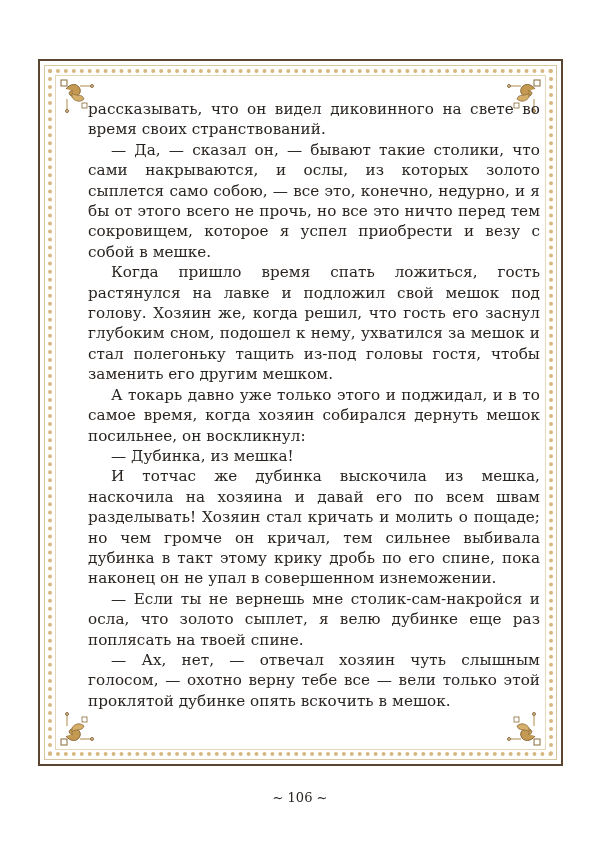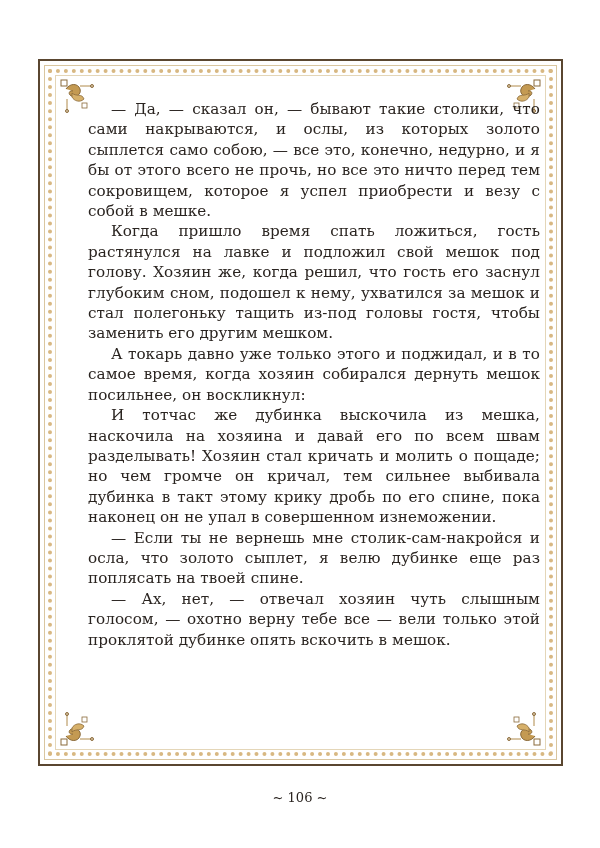--- a/index.html
+++ b/index.html
@@ -89,21 +89,23 @@
     <path d="M12 14 C16 18,22 14,24 20 C20 24,14 22,12 18Z" fill="#d6b06a" stroke="#8a6a3a" stroke-width="0.8"></path>
     <line x1="20" y1="7" x2="33" y2="7" stroke="#b08a4a" stroke-width="1"></line>
     <circle cx="32" cy="7" r="1.5" fill="none" stroke="#8a6a3a"></circle>
     <line x1="7" y1="20" x2="7" y2="33" stroke="#b08a4a" stroke-width="1"></line>
     <circle cx="7" cy="32" r="1.5" fill="none" stroke="#8a6a3a"></circle>
     <rect x="22" y="24" width="5" height="5" fill="none" stroke="#8a6a3a" stroke-width="0.8"></rect>
   </svg>
 </div>
 
 <div class="text-block">
+  <p class="noind">рассказывать, что он видел диковинного на свете во время своих странствований.</p>
   <p class="indent">— Да, — сказал он, — бывают такие столики, что сами накрываются, и ослы, из которых золото сыплется само собою, — все это, конечно, недурно, и я бы от этого всего не прочь, но все это ничто перед тем сокровищем, которое я успел приобрести и везу с собой в мешке.</p>
   <p class="indent">Когда пришло время спать ложиться, гость растянулся на лавке и подложил свой мешок под голову. Хозяин же, когда решил, что гость его заснул глубоким сном, подошел к нему, ухватился за мешок и стал полегоньку тащить из-под головы гостя, чтобы заменить его другим мешком.</p>
   <p class="indent">А токарь давно уже только этого и поджидал, и в то самое время, когда хозяин собирался дернуть мешок посильнее, он воскликнул:</p>
+  <p class="indent">— Дубинка, из мешка!</p>
   <p class="indent">И тотчас же дубинка выскочила из мешка, наскочила на хозяина и давай его по всем швам разделывать! Хозяин стал кричать и молить о пощаде; но чем громче он кричал, тем сильнее выбивала дубинка в такт этому крику дробь по его спине, пока наконец он не упал в совершенном изнеможении.</p>
   <p class="indent">— Если ты не вернешь мне столик-сам-накройся и осла, что золото сыплет, я велю дубинке еще раз поплясать на твоей спине.</p>
   <p class="indent">— Ах, нет, — отвечал хозяин чуть слышным голосом, — охотно верну тебе все — вели только этой проклятой дубинке опять вскочить в мешок.</p>
 </div>
 
 <div class="page-number">~ 106 ~</div>
 
 </body></html>

